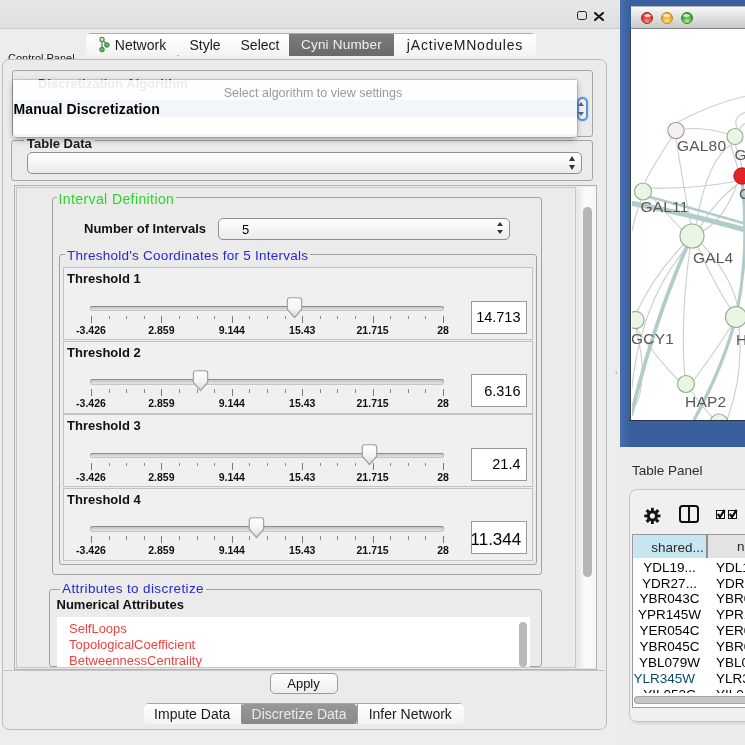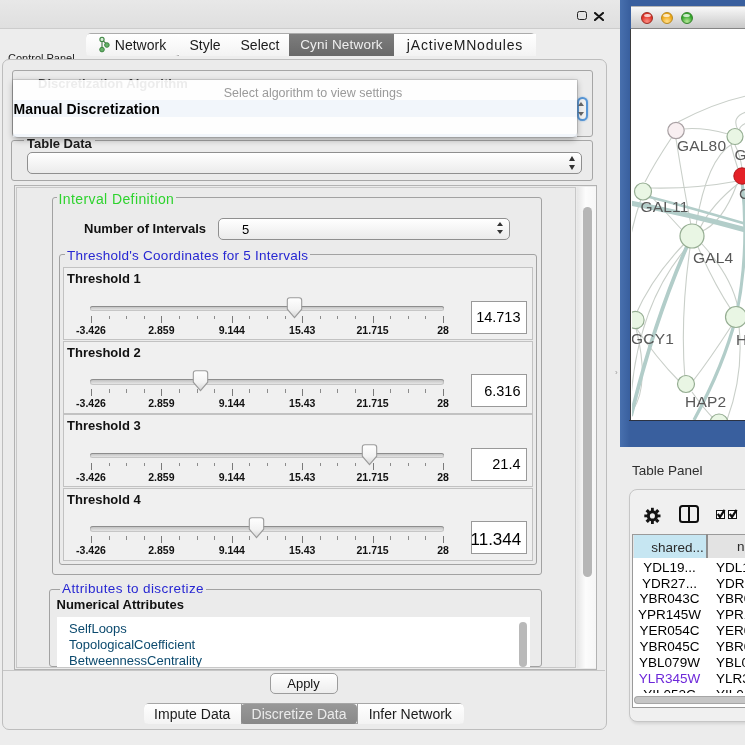--- a/index.html
+++ b/index.html
@@ -30,21 +30,21 @@
       </svg>
 Network</div>
 <div class="a" style="left:179px;top:37.5px;width:1px;height:14px;background:#9a9a9a;"></div>
 <div class="a" style="left:179px;top:33.5px;width:52px;height:22px;background:linear-gradient(#ffffff,#f3f3f3);border-radius:0;display:flex;align-items:center;justify-content:center;font-size:14px;color:#1b1b1b;overflow:hidden;">
 Style</div>
 <div class="a" style="left:231px;top:37.5px;width:1px;height:14px;background:#9a9a9a;"></div>
 <div class="a" style="left:231px;top:33.5px;width:58px;height:22px;background:linear-gradient(#ffffff,#f3f3f3);border-radius:0;display:flex;align-items:center;justify-content:center;font-size:14px;color:#1b1b1b;overflow:hidden;">
 Select</div>
 <div class="a" style="left:289px;top:37.5px;width:1px;height:14px;background:#9a9a9a;"></div>
 <div class="a" style="left:289px;top:33.5px;width:105px;height:22px;background:linear-gradient(#7d7d7d,#696969);border-radius:0;display:flex;align-items:center;justify-content:center;font-size:14px;color:#efefef;overflow:hidden;font-size:13.5px;letter-spacing:0.2px;">
-Cyni Network</div>
+Cyni Number</div>
 <div class="a" style="left:394px;top:33.5px;width:142px;height:22px;background:linear-gradient(#ffffff,#f3f3f3);border-radius:0;display:flex;align-items:center;justify-content:center;font-size:14px;color:#1b1b1b;overflow:hidden;letter-spacing:0.8px;">
 jActiveMNodules</div>
 <div class="a" style="left:2px;top:59px;width:605px;height:671px;background:#ebebeb;border:1px solid #bdbdbd;border-radius:7px;"></div>
 <div class="group" style="left:12px;top:70px;width:581px;height:67px;background:#ebebeb;"></div>
 <div class="a b13" style="left:38px;top:76px;color:#2e2e2e;">Discretization Algorithm</div>
 <div class="a" style="left:577px;top:97px;width:11px;height:24px;border:2.5px solid #5795d5;box-shadow:0 0 2px #8ab6e0;border-radius:6px;background:#f0f0f0;"></div>
 <div class="arr up" style="left:578px;top:101.5px;border-left-width:3px;border-right-width:3px;border-bottom-width:4px;border-bottom-color:#666;"></div>
 <div class="arr dn" style="left:578px;top:111.5px;border-left-width:3px;border-right-width:3px;border-top-width:4px;border-top-color:#666;"></div>
 <div class="group" style="left:11px;top:140px;width:582px;height:41px;"></div>
 <div class="a b13" style="left:24px;top:135.5px;background:#ebebeb;padding:0 3px;color:#1c1c1c;">Table Data</div>
@@ -153,21 +153,21 @@
         </linearGradient>
       </defs>
       <path d="M4 0.7 H13 Q15.7 0.7 15.7 3.4 V12.2 L8.5 20.6 L1.3 12.2 V3.4 Q1.3 0.7 4 0.7 Z" fill="url(#g487)" stroke="#9a9a9a" stroke-width="1.1"></path>
     </svg>
 <div class="a" style="left:470.5px;top:521.0px;width:56px;height:33px;background:#fff;border:1px solid #999;"></div>
 <div class="a" style="left:470.5px;top:529.5px;width:50px;text-align:right;font-size:17px;color:#000;">11.344</div>
 <div class="group" style="left:48.5px;top:589px;width:493.5px;height:77.5px;border-color:#a2a2a2;"></div>
 <div class="a" style="left:60px;top:581px;background:#ebebeb;padding:0 2px;font-size:13.5px;letter-spacing:0.38px;color:#2727d2;">Attributes to discretize</div>
 <div class="a b13" style="left:56.5px;top:597px;">Numerical Attributes</div>
 <div class="a" style="left:57px;top:617px;width:473px;height:49.5px;background:#fff;overflow:hidden;">
-      <div style="font-size:13px;color:#0c4a6e;padding:3.5px 0 0 12px;line-height:16.3px;">SelfLoops<br>TopologicalCoefficient<br>BetweennessCentrality<br></div>
+      <div style="font-size:13px;color:#ef4444;padding:3.5px 0 0 12px;line-height:16.3px;">SelfLoops<br>TopologicalCoefficient<br>BetweennessCentrality<br></div>
     </div>
 <div class="a" style="left:518.5px;top:621.5px;width:8.5px;height:45px;background:#b9b9b9;border-radius:4px;"></div>
 <div class="a" style="left:3px;top:669.5px;width:602px;height:1px;background:#c6c6c6;"></div>
 <div class="a" style="left:269.5px;top:672.5px;width:68px;height:21.5px;background:linear-gradient(#ffffff,#ededed);border:1px solid #9c9c9c;border-radius:5px;text-align:center;font-size:13px;color:#141414;line-height:20px;">Apply</div>
 <div class="a" style="left:143.5px;top:703px;width:320px;height:21px;background:#fff;border:1px solid #a6a6a6;border-radius:5px;"></div>
 <div class="a" style="left:143.5px;top:703.5px;width:97.5px;height:20px;background:linear-gradient(#ffffff,#f3f3f3);border-radius:4px 0 0 4px;display:flex;align-items:center;justify-content:center;font-size:14px;color:#1b1b1b;">Impute Data</div>
 <div class="a" style="left:240.5px;top:703.5px;width:1px;height:20px;background:#9e9e9e;"></div>
 <div class="a" style="left:241px;top:703.5px;width:116px;height:20px;background:linear-gradient(#989898,#888888);border-radius:4px;display:flex;align-items:center;justify-content:center;font-size:14px;color:#ebebeb;">Discretize Data</div>
 <div class="a" style="left:357px;top:703.5px;width:106.5px;height:20px;background:linear-gradient(#ffffff,#f3f3f3);border-radius:0 4px 4px 0;display:flex;align-items:center;justify-content:center;font-size:14px;color:#1b1b1b;">Infer Network</div>
 <div class="a" style="left:356.5px;top:703.5px;width:1px;height:20px;background:#9e9e9e;"></div>
@@ -278,18 +278,18 @@
 <div style="position:absolute;left:3.5px;top:33.4px;width:72px;text-align:center;font-size:13.5px;color:#000;">YBR043C</div>
 <div style="position:absolute;left:86px;top:33.4px;font-size:13.5px;color:#000;white-space:nowrap;">YBR0</div>
 <div style="position:absolute;left:3.5px;top:49.2px;width:72px;text-align:center;font-size:13.5px;color:#000;">YPR145W</div>
 <div style="position:absolute;left:86px;top:49.2px;font-size:13.5px;color:#000;white-space:nowrap;">YPR1</div>
 <div style="position:absolute;left:3.5px;top:65.1px;width:72px;text-align:center;font-size:13.5px;color:#000;">YER054C</div>
 <div style="position:absolute;left:86px;top:65.1px;font-size:13.5px;color:#000;white-space:nowrap;">YER0</div>
 <div style="position:absolute;left:3.5px;top:81.0px;width:72px;text-align:center;font-size:13.5px;color:#000;">YBR045C</div>
 <div style="position:absolute;left:86px;top:81.0px;font-size:13.5px;color:#000;white-space:nowrap;">YBR0</div>
 <div style="position:absolute;left:3.5px;top:96.8px;width:72px;text-align:center;font-size:13.5px;color:#000;">YBL079W</div>
 <div style="position:absolute;left:86px;top:96.8px;font-size:13.5px;color:#000;white-space:nowrap;">YBL0</div>
-<div style="position:absolute;left:3.5px;top:112.7px;width:72px;text-align:center;font-size:13.5px;color:#6d28d9;">YLR345W</div>
+<div style="position:absolute;left:3.5px;top:112.7px;width:72px;text-align:left;font-size:13.5px;color:#0c4a6e;">YLR345W</div>
 <div style="position:absolute;left:86px;top:112.7px;font-size:13.5px;color:#000;white-space:nowrap;">YLR3</div>
 <div style="position:absolute;left:3.5px;top:128.5px;width:72px;text-align:center;font-size:13.5px;color:#000;">YIL052C</div>
 <div style="position:absolute;left:86px;top:128.5px;font-size:13.5px;color:#000;white-space:nowrap;">YIL0</div>
 </div>
 <div class="a" style="left:633.8px;top:696.3px;width:112px;height:8px;background:#c6c6c6;border:1px solid #a6a6a6;border-radius:4px 0 0 4px;border-right:none;"></div>
 </div>
 </body></html>

